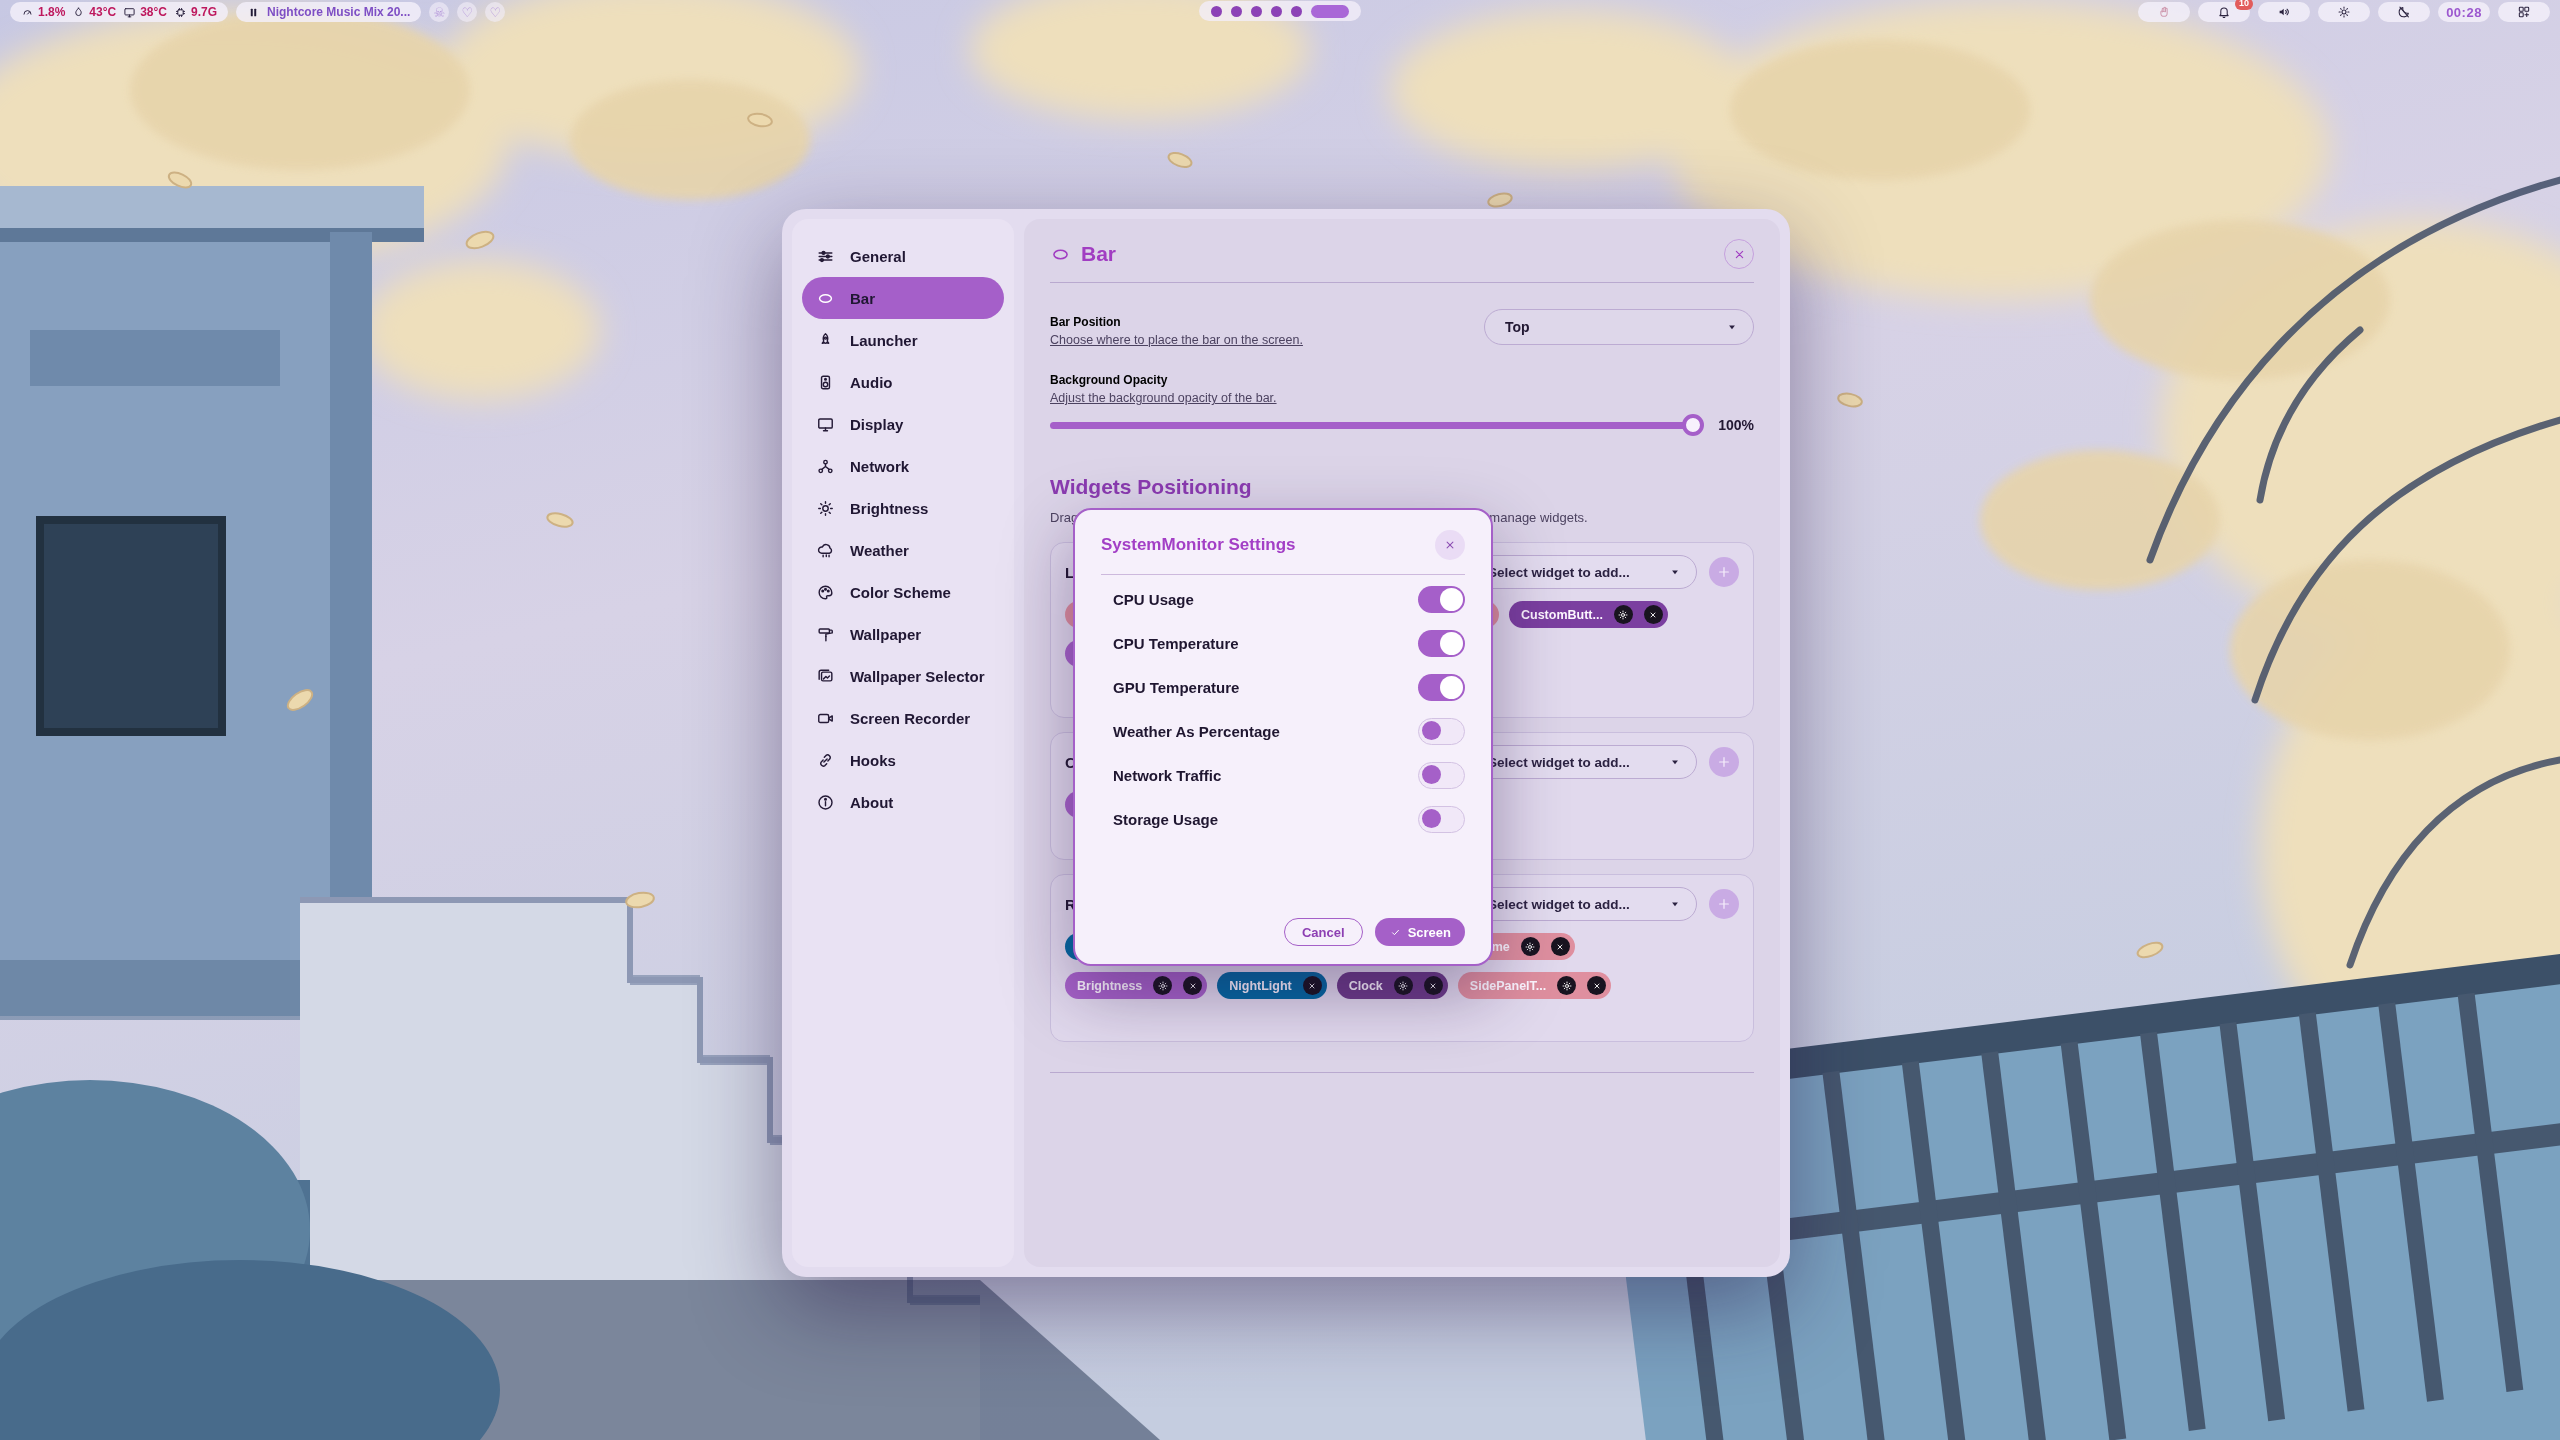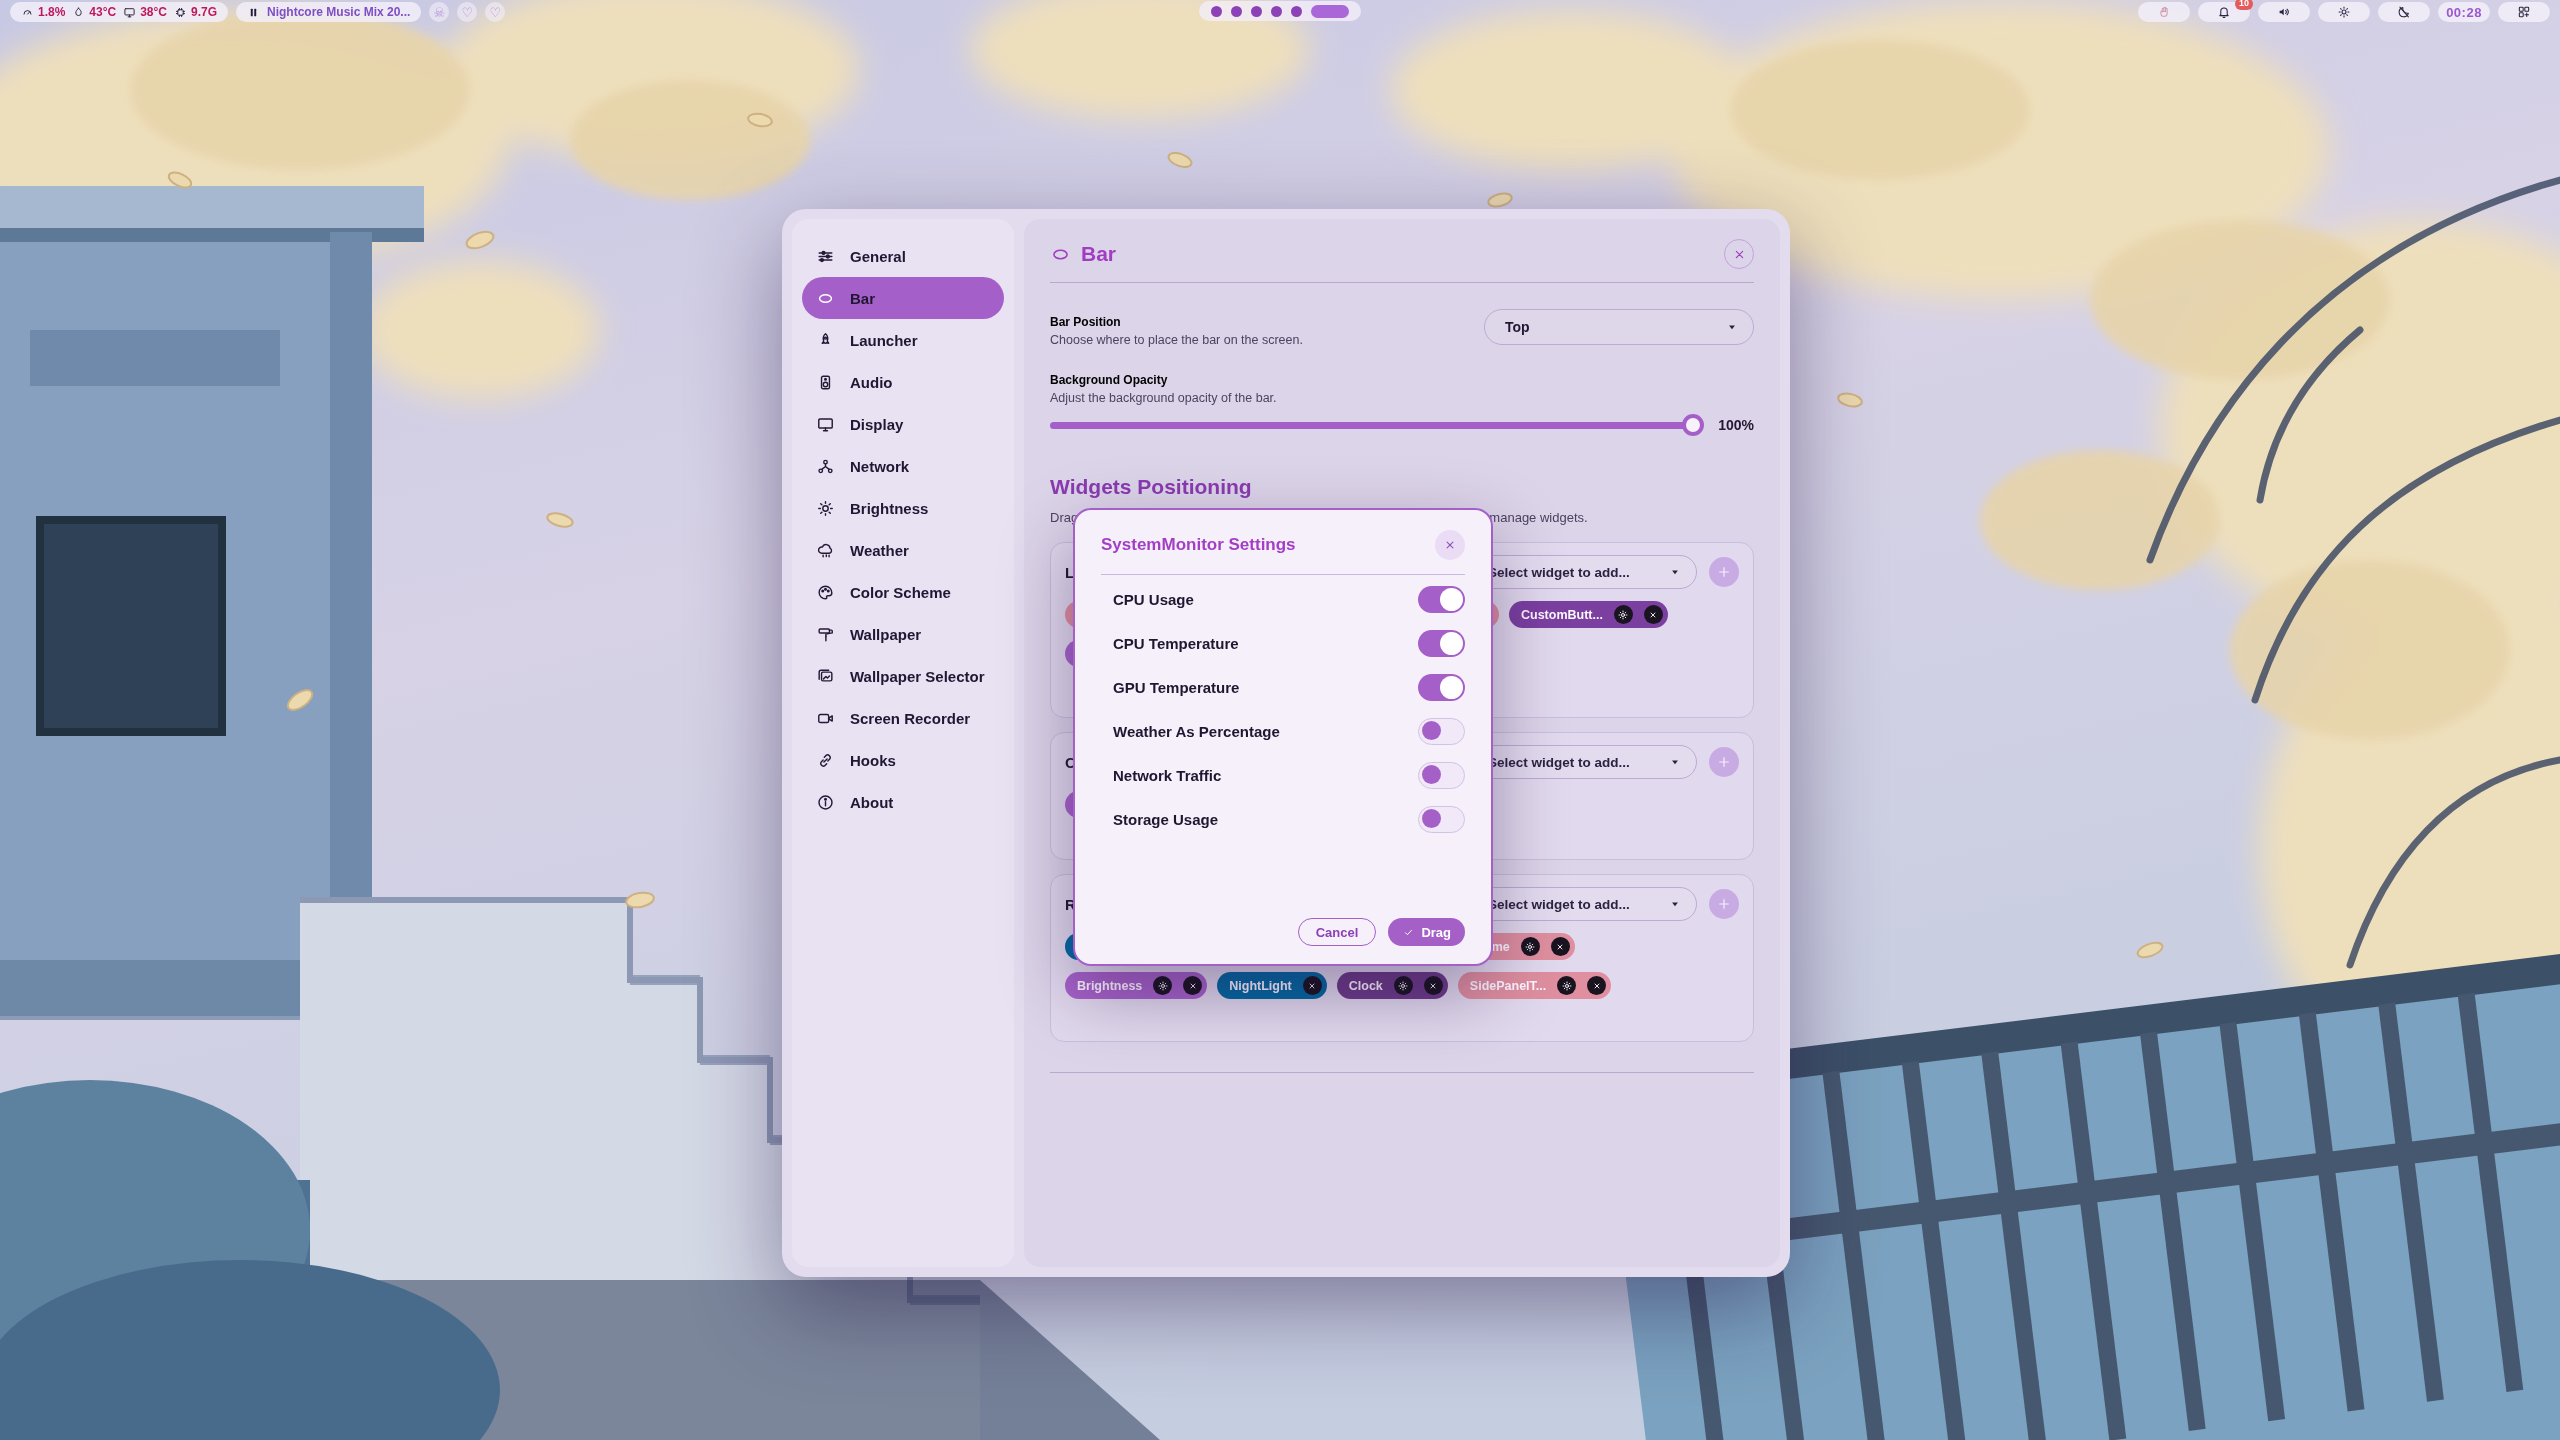--- a/index.html
+++ b/index.html
@@ -55,21 +55,21 @@
   .panel-header .icon{width:21px;height:21px;color:#a13dc2;}
   .panel-title{color:#a13dc2;font-size:21px;font-weight:700;margin:0;}
   .close-btn{margin-left:auto;width:30px;height:30px;border-radius:50%;
     border:1.5px solid #c5a0dd;background:transparent;color:#a55fc9;
     display:flex;align-items:center;justify-content:center;cursor:pointer;}
   .close-btn .icon{width:15px;height:15px;}
   .hr{height:1px;background:#b9a9cf;margin-top:13px;}
 
   .setting-row{display:flex;justify-content:space-between;align-items:center;margin-top:24px;}
   .setting-label{font-size:12px;font-weight:700;color:#000000;margin-top:8px;}
-  .setting-desc{font-size:12.5px;color:#4c4260;margin-top:4px;font-weight:500;}
+  .setting-desc{font-size:12.5px;color:#4c4260;margin-top:4px;font-weight:500;text-decoration:underline;}
   .dropdown{width:270px;height:36px;border-radius:18px;background:#ded7ea;
     border:1px solid #bcabd2;display:flex;align-items:center;
     padding:0 14px 0 20px;font-size:14px;font-weight:700;color:#221833;box-sizing:border-box;}
   .dropdown .caret{margin-left:auto;width:14px;height:14px;color:#2a2140;}
 
   .slider-row{display:flex;align-items:center;gap:14px;margin-top:12px;}
   .slider-track{flex:1;height:7px;border-radius:4px;background:#a55fc9;position:relative;}
   .slider-handle{position:absolute;right:-4px;top:50%;transform:translateY(-50%);
     width:14px;height:14px;border-radius:50%;background:#f7f1fc;border:4px solid #a55fc9;}
   .slider-value{font-size:14px;font-weight:700;color:#221833;min-width:40px;text-align:right;}
@@ -879,16 +879,16 @@
    </div>
     </div>
   <div class="modal-footer">
     <button class="btn btn-cancel">Cancel</button>
     <button class="btn btn-apply">
       <span class="icon" id="apply-check">
           <svg viewBox="0 0 24 24" fill="none" stroke="currentColor" stroke-width="1.8" stroke-linecap="round" stroke-linejoin="round">
             <path d="M6.5 12.5l3.5 3.5L17.5 8"></path>
           </svg>
         </span>
-      <span>Drag</span>
+      <span>Screen</span>
     </button>
   </div>
 </div>
 
 </body></html>

